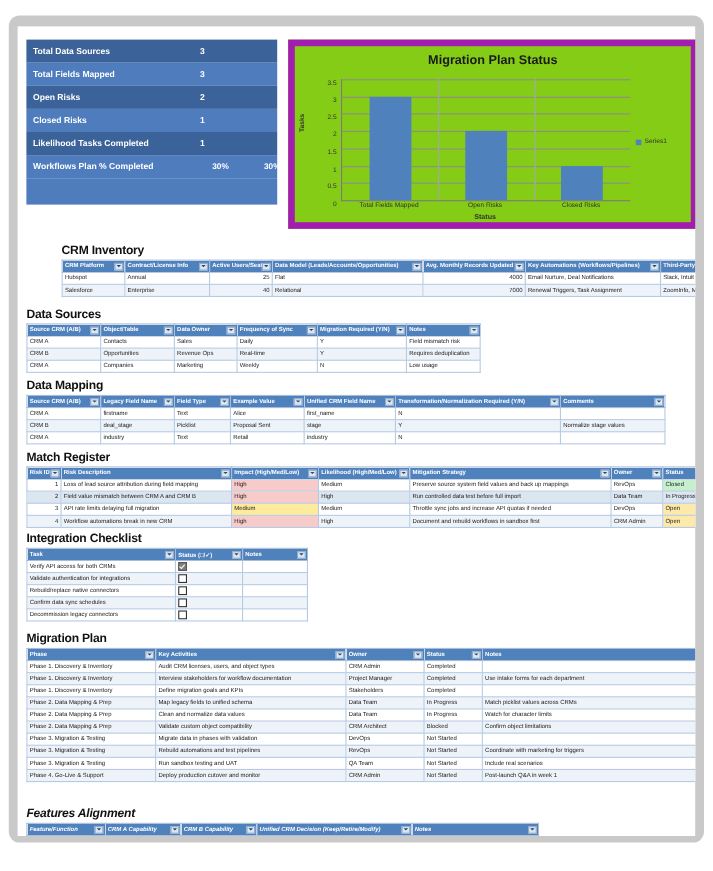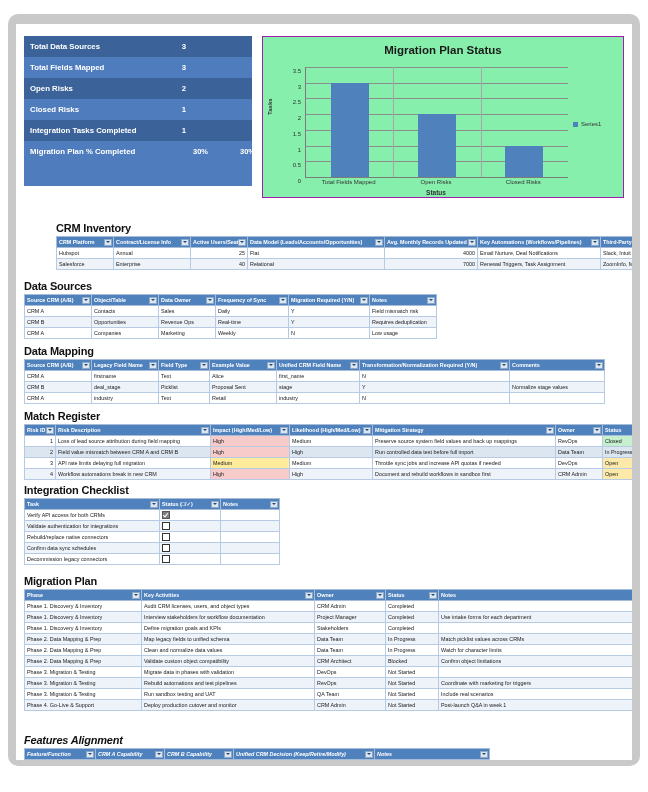--- a/index.html
+++ b/index.html
@@ -22,21 +22,21 @@
   .kpi-row.light{background:#4e7cbd;}
   .kpi-label{flex:1;}
   .kpi-val{width:36px;text-align:center;font-size:7.8px;}
   .kpi-bar{width:44px;display:flex;align-items:center;justify-content:center;gap:16px;}
   .kpi-pct{font-size:7.5px;}
   .bar-box{width:14px;height:15px;background:linear-gradient(to right,#63be7b,#d7f0dd);}
   .kpi-foot{height:24px;background:#4e7cbd;}
 
   
   .chart{position:absolute;left:246px;top:12px;width:360px;height:160px;
-         background:#86efac;border:1px solid #a21caf;}
+         background:#84cc16;border:6px solid #a21caf;}
   .chart-title{text-align:center;font-size:11.5px;font-weight:bold;color:#1a1a1a;margin-top:7px;}
   .plotwrap{position:absolute;left:0;top:26px;width:360px;height:134px;}
   .ylab{position:absolute;left:4px;top:52px;font-size:6px;font-weight:bold;
         transform:rotate(-90deg);transform-origin:left top;color:#333;}
   .yaxis{position:absolute;left:14px;top:4px;width:26px;height:110px;}
   .ytick{position:absolute;right:2px;font-size:6px;color:#333;transform:translateY(-50%);}
   .plot{position:absolute;left:42px;top:4px;width:262px;height:110px;border-left:1px solid #7b7b7b;
         border-bottom:1px solid #7b7b7b;}
   .grid{position:absolute;left:0;width:100%;border-top:1px solid #8d8d8d;}
   .vsep{position:absolute;top:0;height:100%;border-left:1px solid #a7a7a7;}
@@ -101,26 +101,26 @@
             <span class="kpi-label">Open Risks</span>
             <span class="kpi-val">2</span>
             <span class="kpi-bar"></span>
           </div>
           <div class="kpi-row light">
             <span class="kpi-label">Closed Risks</span>
             <span class="kpi-val">1</span>
             <span class="kpi-bar"></span>
           </div>
           <div class="kpi-row dark">
-            <span class="kpi-label">Integration Tasks Completed</span>
+            <span class="kpi-label">Likelihood Tasks Completed</span>
             <span class="kpi-val">1</span>
             <span class="kpi-bar"></span>
           </div>
           <div class="kpi-row light">
-            <span class="kpi-label">Migration Plan % Completed</span>
+            <span class="kpi-label">Workflows Plan % Completed</span>
             <span class="kpi-val"></span>
             <span class="kpi-bar">
               <span class="kpi-pct">30%</span>
               <span class="bar-box"></span>
               <span class="kpi-pct">30%</span>
             </span>
           </div>
         </div>
     <div class="kpi-foot"></div>
   </div>

